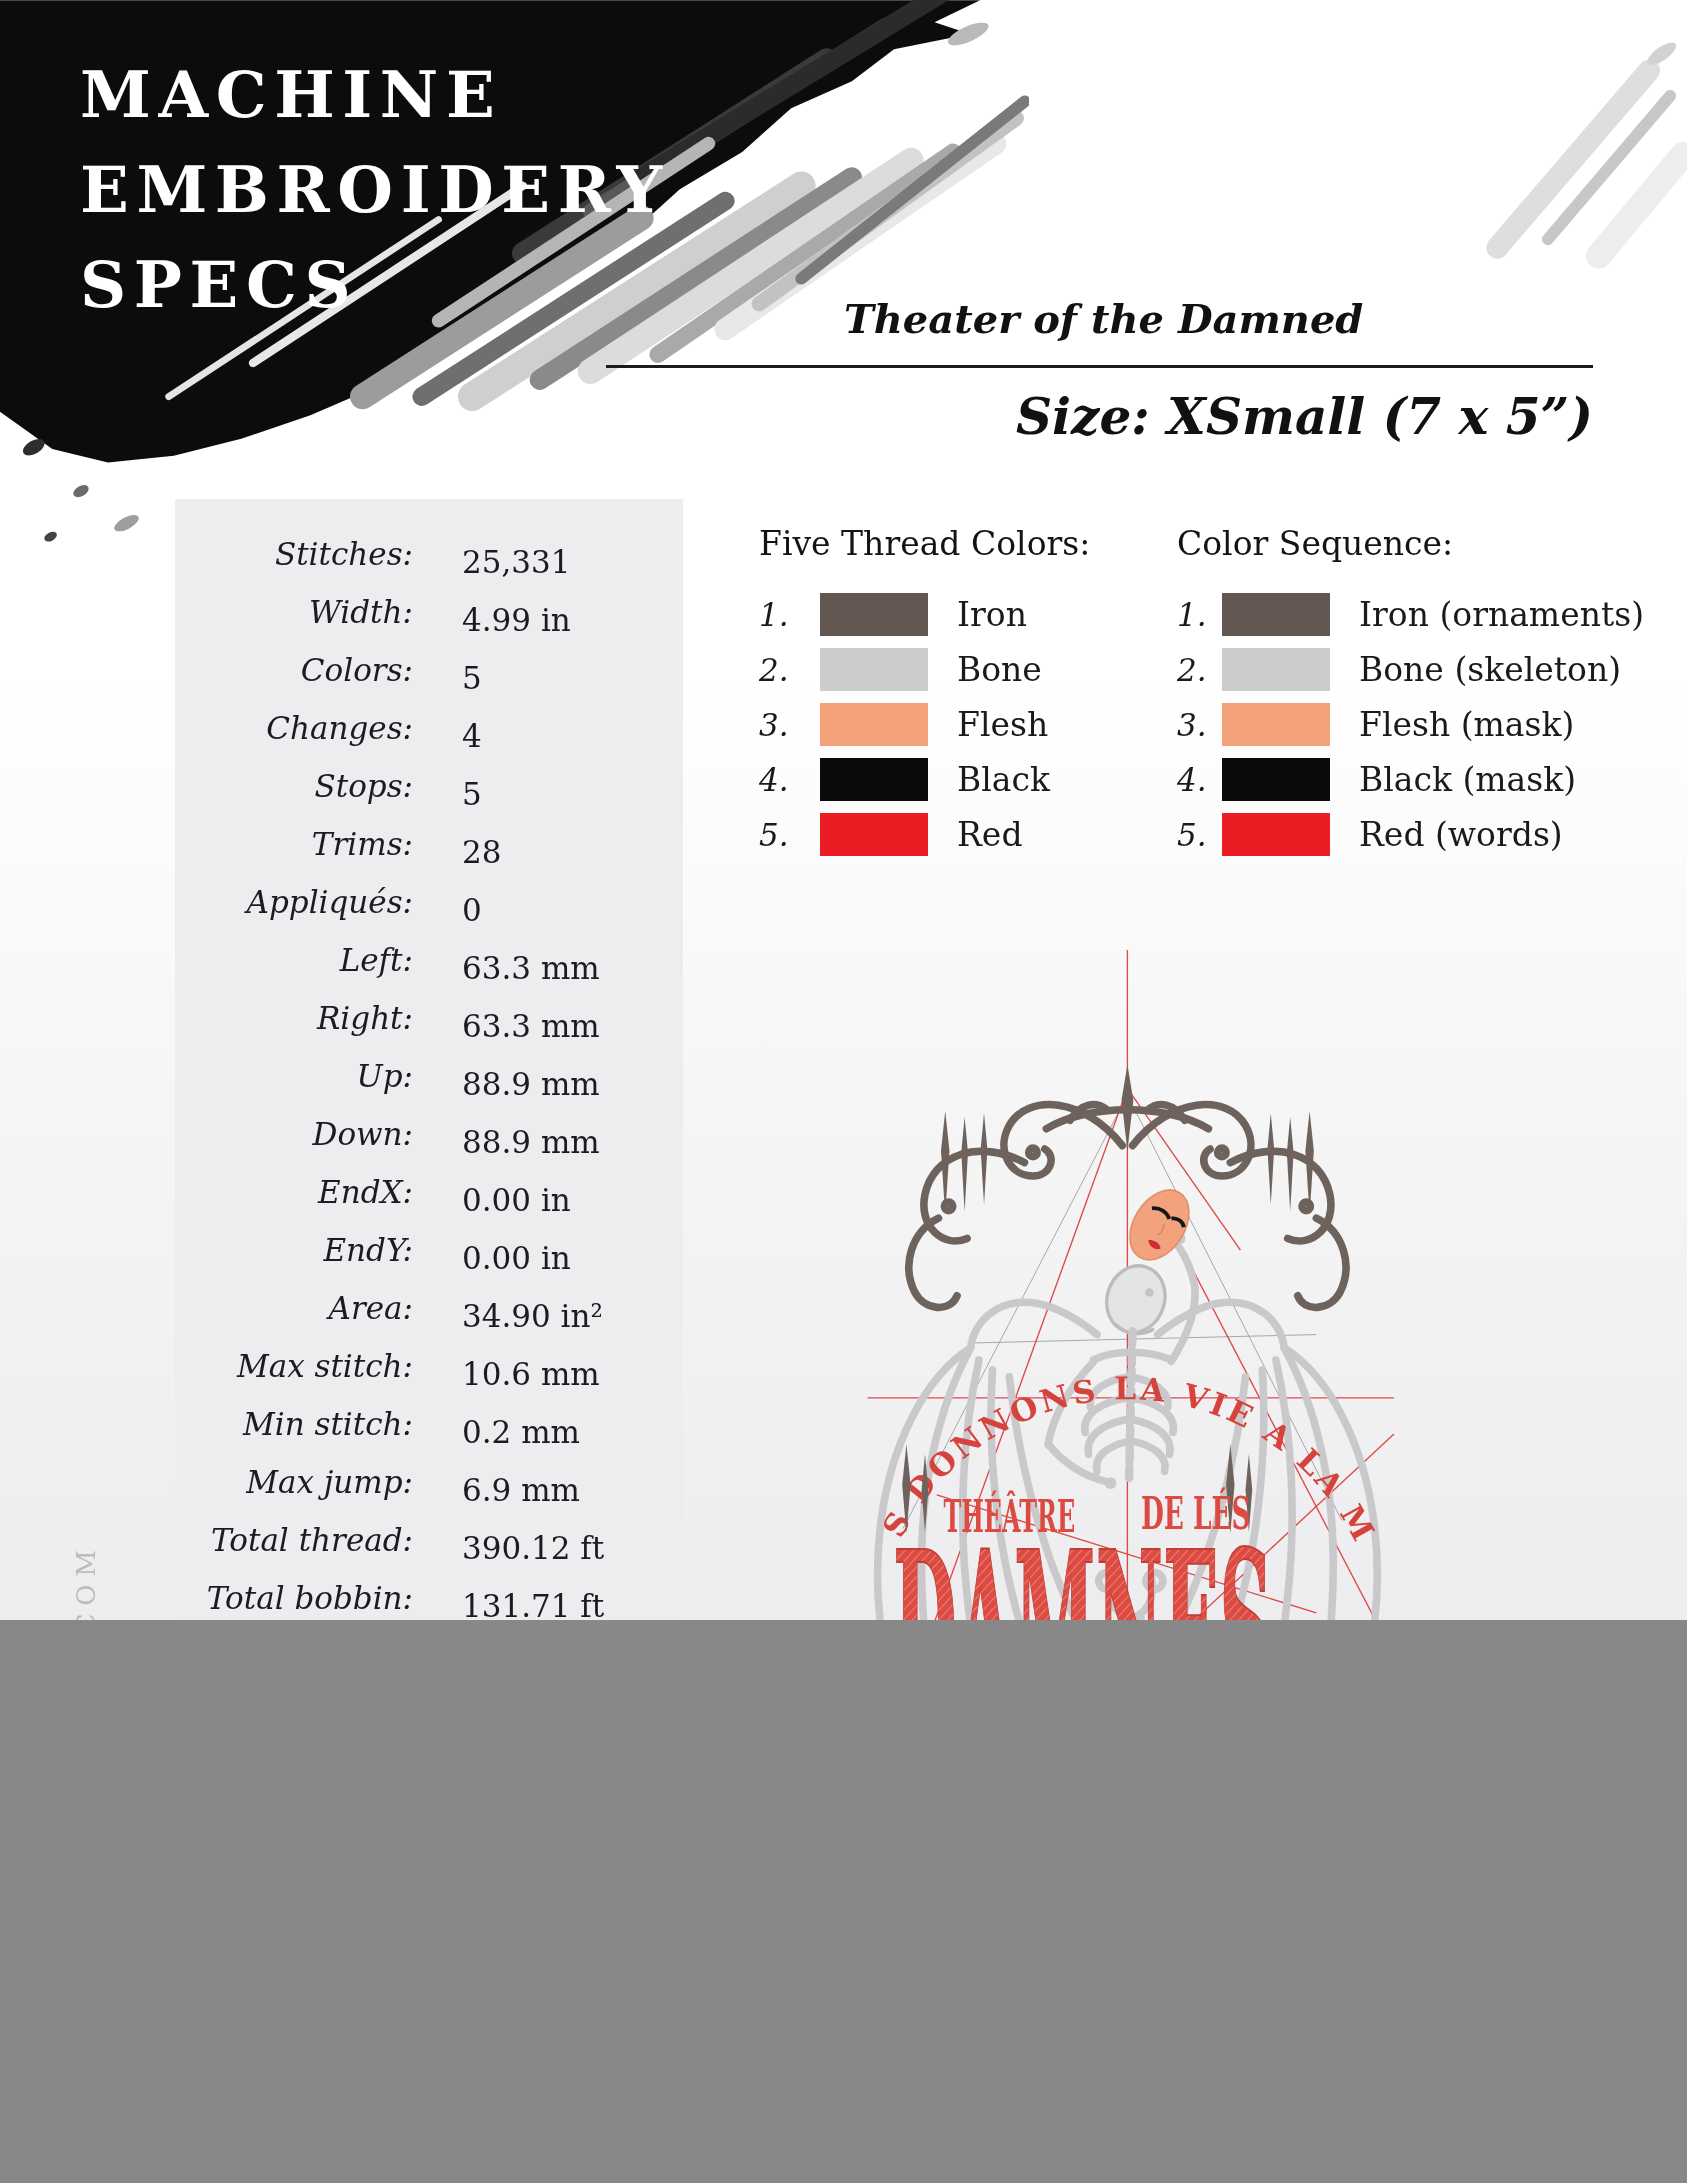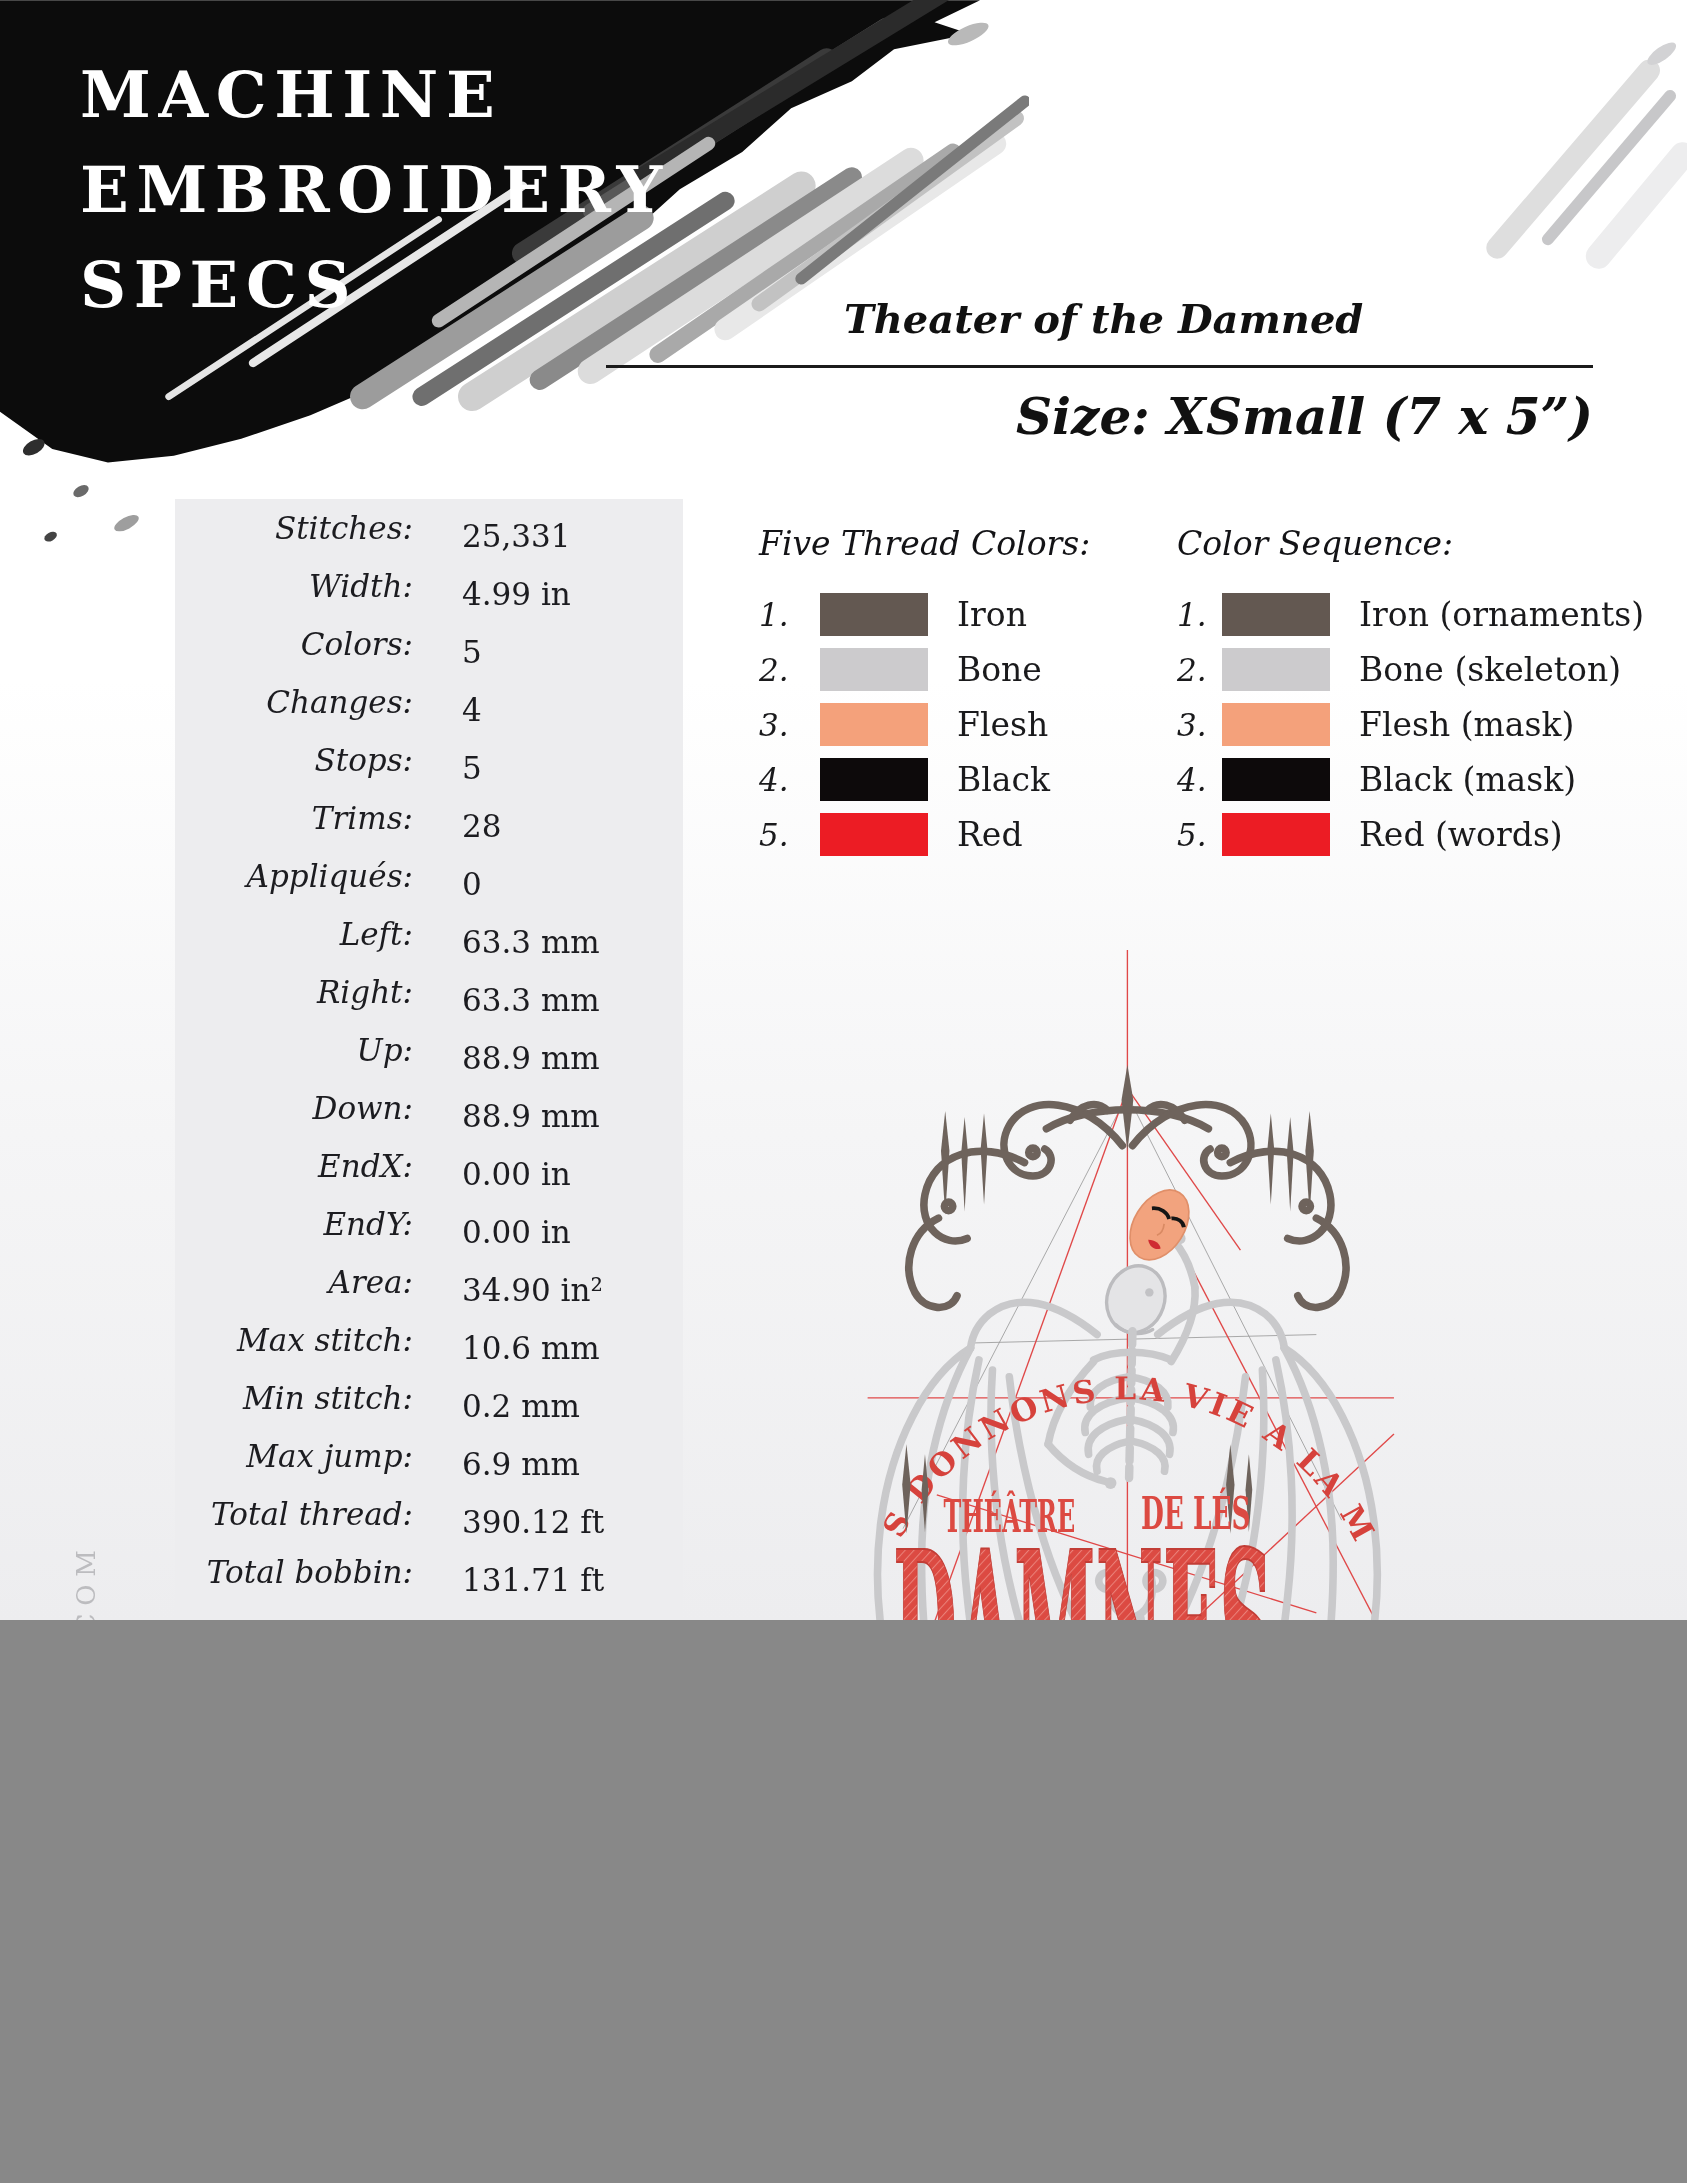--- a/index.html
+++ b/index.html
@@ -19,29 +19,29 @@
     position:absolute;left:844px;top:295px;width:749px;
     font-size:40px;font-weight:bold;font-style:italic;color:#111;
   }
   .title-rule{position:absolute;left:606px;top:365px;width:987px;height:3.4px;background:#1b1b1b;}
   .size-label{
     position:absolute;left:844px;top:387px;width:749px;text-align:right;
     font-size:50px;font-weight:bold;font-style:italic;color:#111;
   }
   
   .specs-panel{position:absolute;left:175px;top:499px;width:508px;height:1230px;background:#ededef;}
-  .spec-rows{}
+  .spec-rows{padding-top:26px;}
   .spec-row{display:flex;height:58px;align-items:center;font-size:31px;}
   .spec-label{width:238px;text-align:right;font-style:italic;color:#1c1c20;}
   .spec-value{margin-left:49px;color:#1c1c20;margin-top:16px;}
   
   .colors-block{position:absolute;top:525px;}
   .block-five{left:759px;}
   .block-seq{left:1177px;}
-  .colors-heading{font-size:33px;font-style:italic;color:#131316;line-height:37px;}
+  .colors-heading{font-size:33px;color:#131316;line-height:37px;}
   .color-list{margin-top:25px;}
   .color-item{display:flex;align-items:center;height:55px;}
   .color-num{width:61px;font-style:italic;font-size:31px;}
   .block-seq .color-num{width:45px;}
   .color-swatch{width:108px;height:43px;flex:0 0 auto;}
   .color-name{margin-left:29px;font-size:33px;white-space:nowrap;}
   
   .design-art{position:absolute;left:844px;top:938px;width:582px;height:891px;}
   
   .site-vertical{

